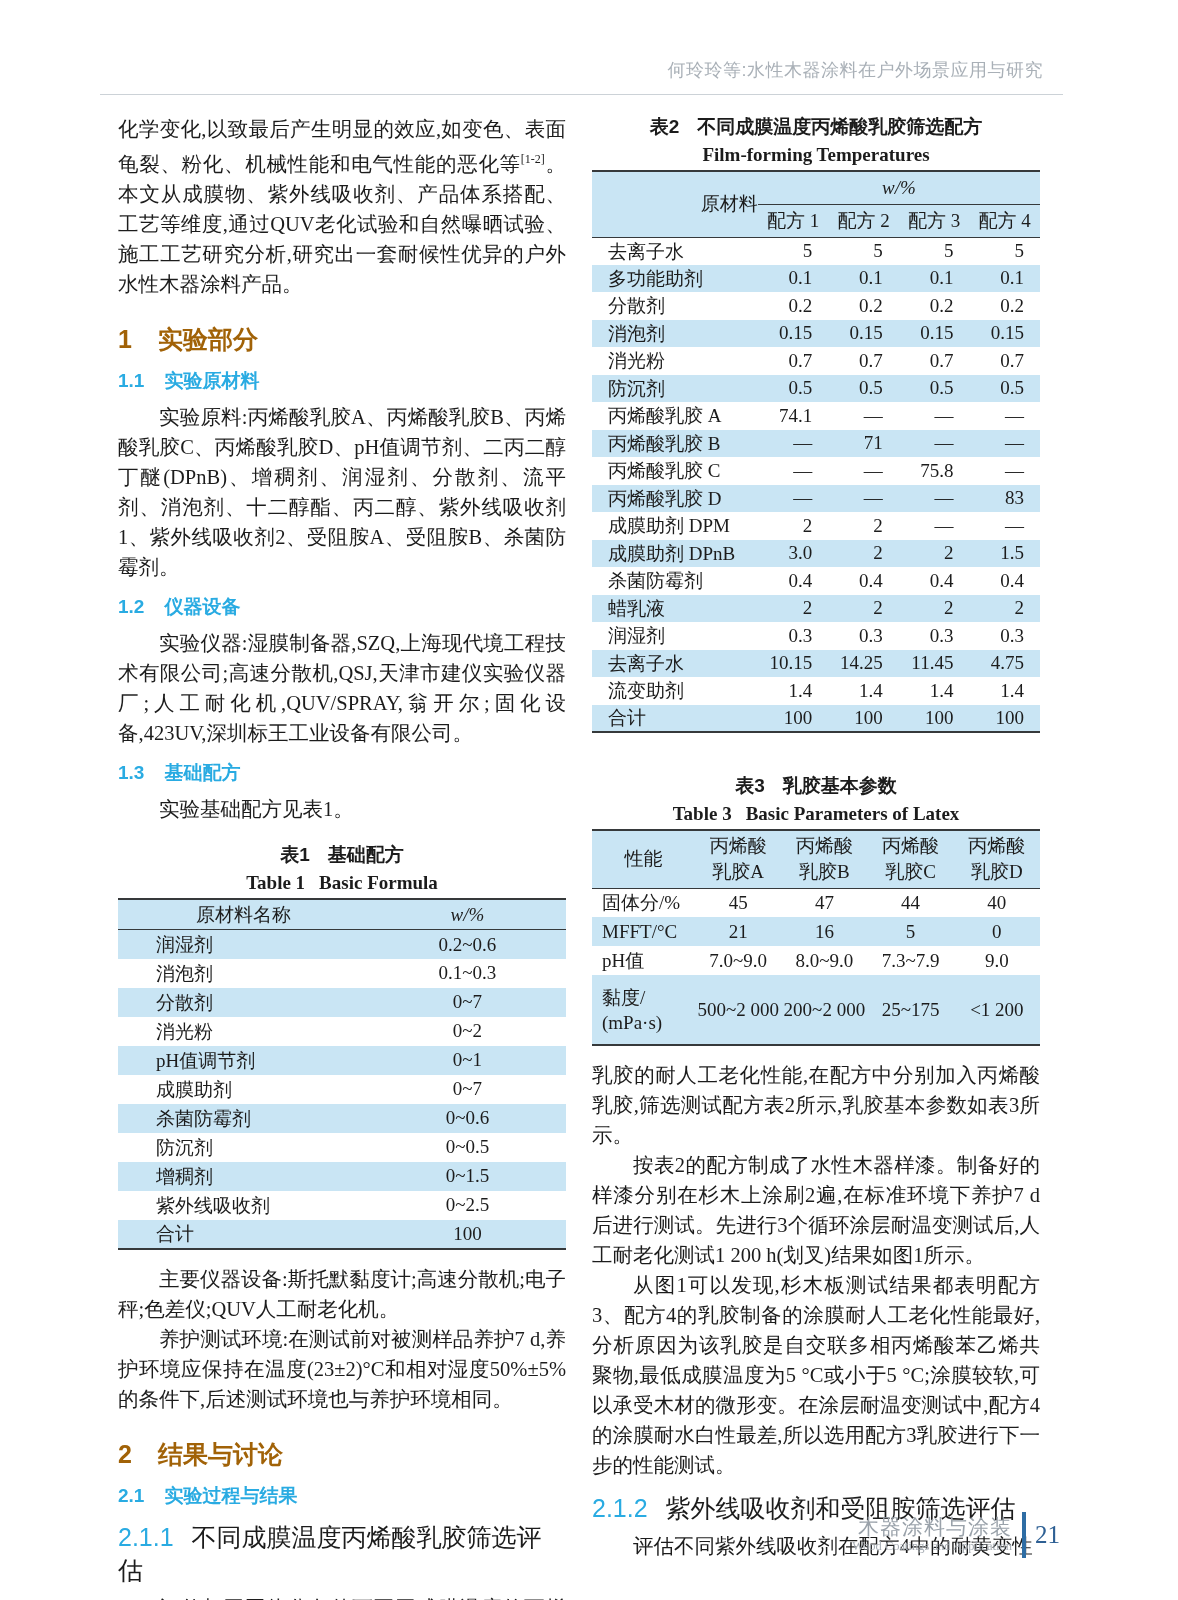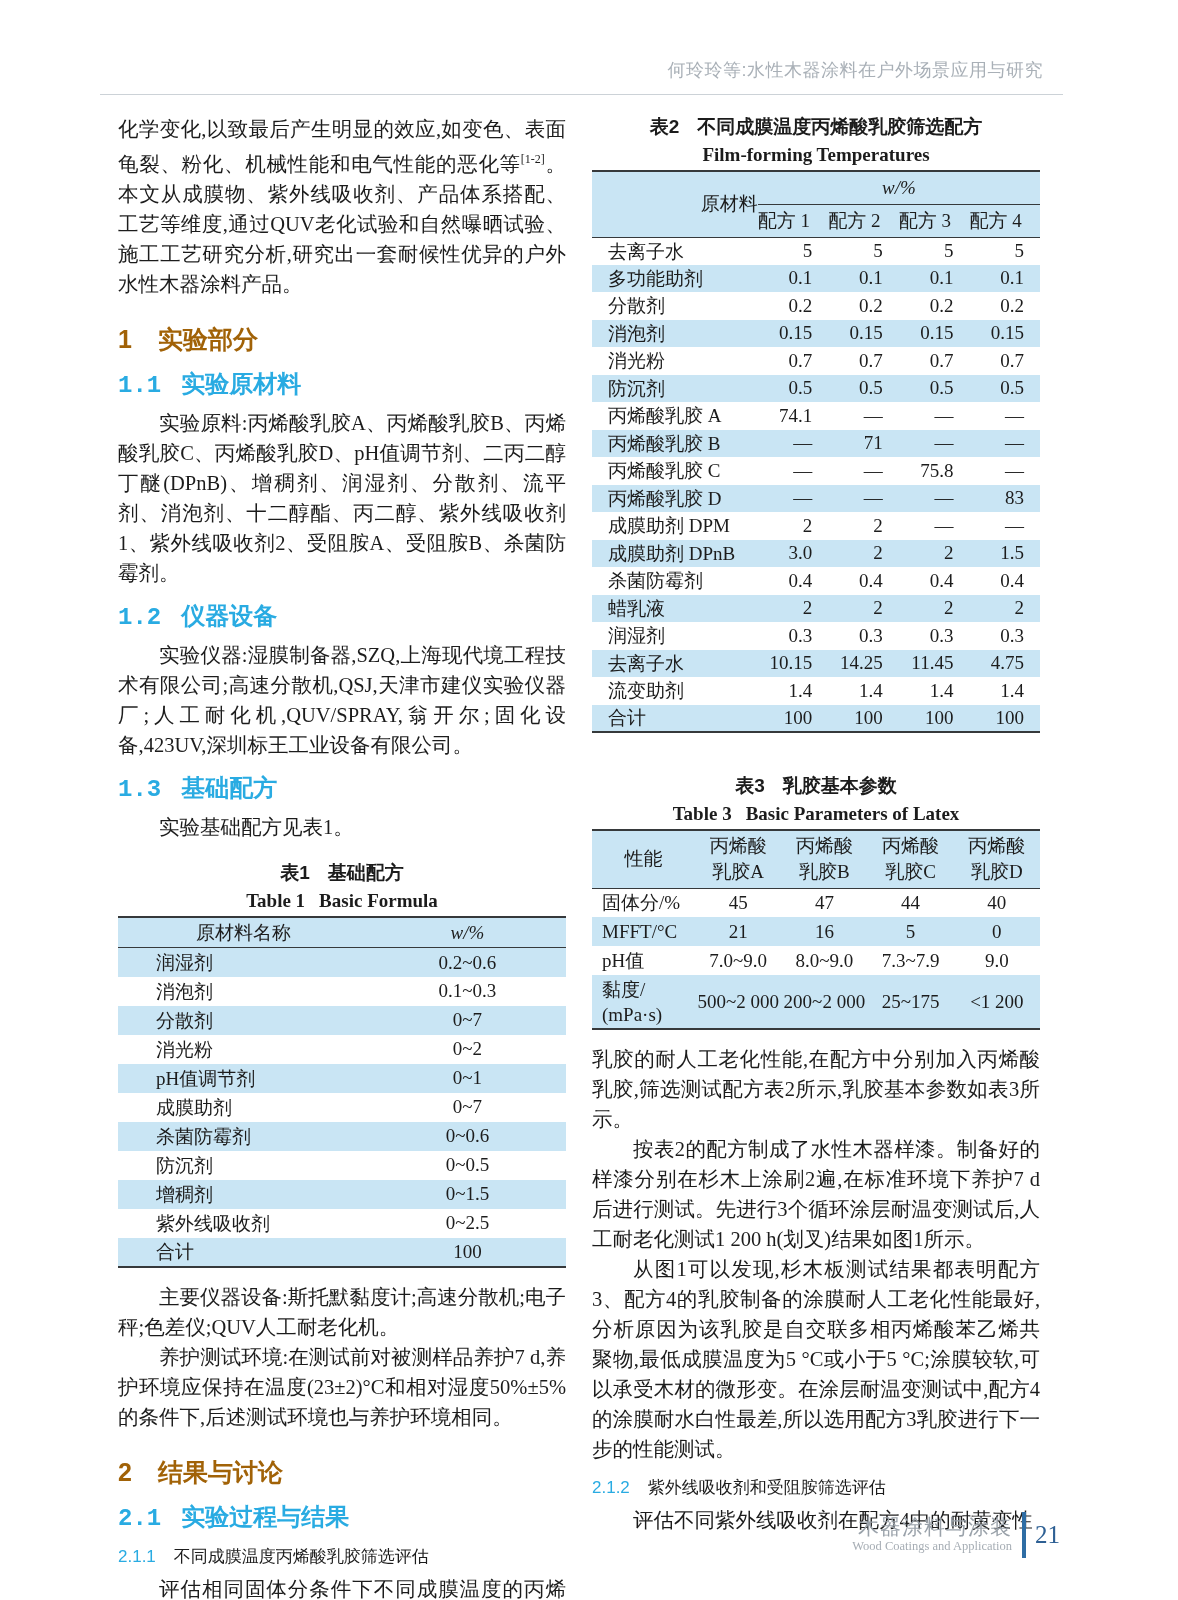--- a/index.html
+++ b/index.html
@@ -17,25 +17,25 @@
   .col-left{left:118px;}
   .col-right{left:592px;}
 
   p.body{font-size:20.5px;line-height:30px;margin:0;text-align:justify;}
   p.body.indent{text-indent:2em;}
   sup{font-size:12px;}
 
   h1.sec{font-family:"Liberation Sans","DejaVu Sans",sans-serif;color:#a16207;
     font-size:25px;font-weight:bold;margin:24px 0 10px 0;}
   h1.sec .n{margin-right:26px;}
-  h2.sec{font-family:Liberation Mono, monospace;color:#29abe2;
-    font-size:24px;font-weight:bold;margin:12px 0 8px 0;}
+  h2.sec{font-family:Liberation Sans, sans-serif;color:#29abe2;
+    font-size:19px;font-weight:bold;margin:12px 0 8px 0;}
   h2.sec .n{margin-right:20px;}
   h3.sec{font-family:"Liberation Sans","DejaVu Sans",sans-serif;
-    font-size:17px;font-weight:normal;color:#1c1c1c;margin:12px 0 6px 0;}
+    font-size:25px;font-weight:normal;color:#1c1c1c;margin:12px 0 6px 0;}
   h3.sec .n{color:#29abe2;margin-right:18px;}
 
   .tbl-title-cn{font-family:"Liberation Sans","DejaVu Sans",sans-serif;
     font-size:19px;font-weight:bold;text-align:center;margin:18px 0 4px 0;}
   .tbl-title-cn .sp{display:inline-block;width:18px;}
   .tbl-title-en{font-size:19px;font-weight:bold;text-align:center;margin:0 0 4px 0;}
   .tbl-title-en .sp{display:inline-block;width:14px;}
 
   table.data{border-collapse:collapse;width:100%;
     border-top:2.5px solid #36393b;border-bottom:2.5px solid #36393b;
@@ -53,30 +53,30 @@
   #table1 td.val{text-align:center;}
   #table1 thead th.h-mat{text-align:center;}
   #table1 thead tr{height:31px;}
 
   
   #table2 td.lbl{padding-left:16px;}
   #table2 td.val{text-align:right;padding-right:16px;}
   #table2 thead tr{height:33px;}
   #table2 th.mat{text-align:right;}
   #table2 th.wspan{border-bottom:1px solid #36393b;text-align:center;}
-  #table2 th.sub{text-align:left;}
+  #table2 th.sub{text-align:center;}
   #table2 tbody tr{height:27.5px;}
 
   
   #table3 td.lbl{padding-left:10px;}
   #table3 td.val{text-align:center;}
   #table3 thead tr{height:58px;}
   #table3 th{text-align:center;white-space:pre-line;line-height:26px;}
   #table3 tbody tr{height:29px;}
-  #table3 tbody tr.two{height:54px;border-radius:19px;}
+  #table3 tbody tr.two{height:70px;border-radius:19px;}
 
   
   .footer{position:absolute;right:118px;top:1512px;display:flex;align-items:center;}
   .footer .names{text-align:right;margin-right:10px;}
   .footer .cn{font-family:"Liberation Sans","DejaVu Sans",sans-serif;
     font-size:21px;color:#9aa2aa;letter-spacing:1px;line-height:22px;}
   .footer .en{font-size:12.5px;color:#a6adb4;line-height:16px;}
   .footer .bar{width:4px;height:46px;background:#2e6da4;margin-right:9px;}
   .footer .pg{font-size:25px;color:#2e6094;}
 </style>

